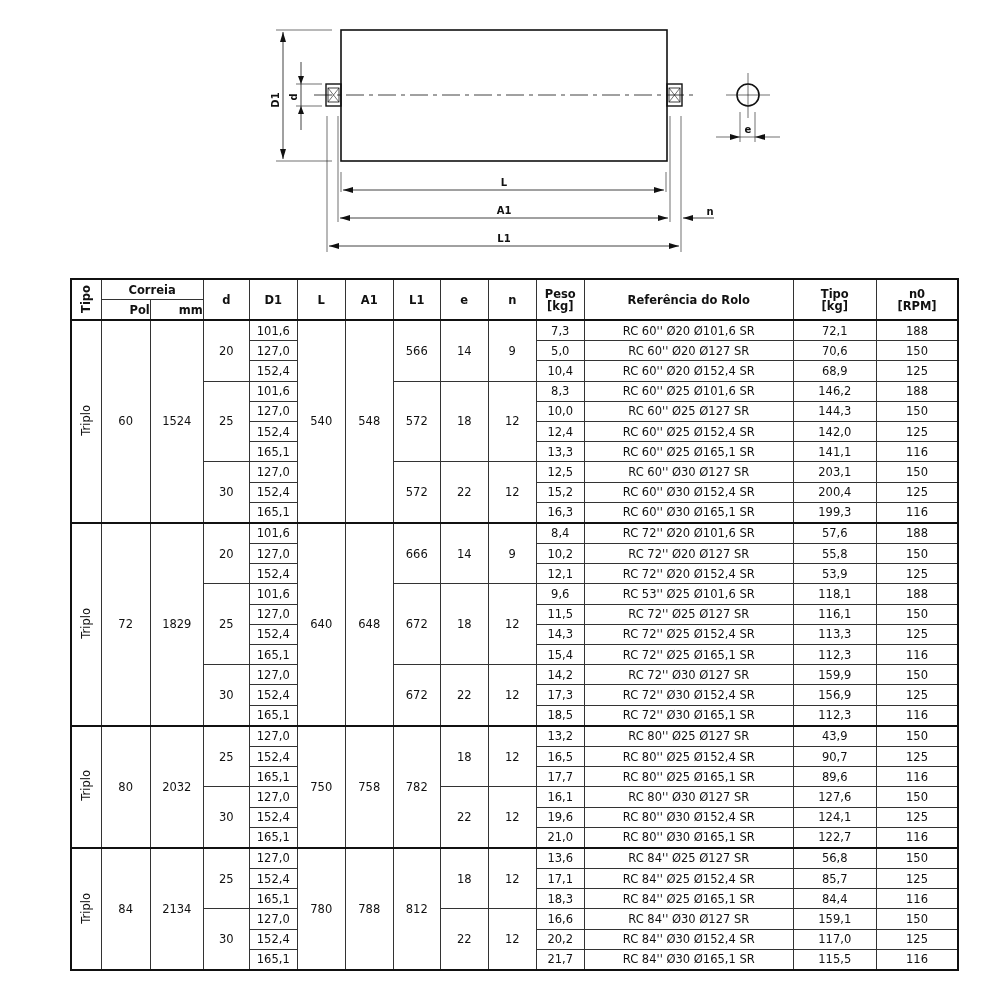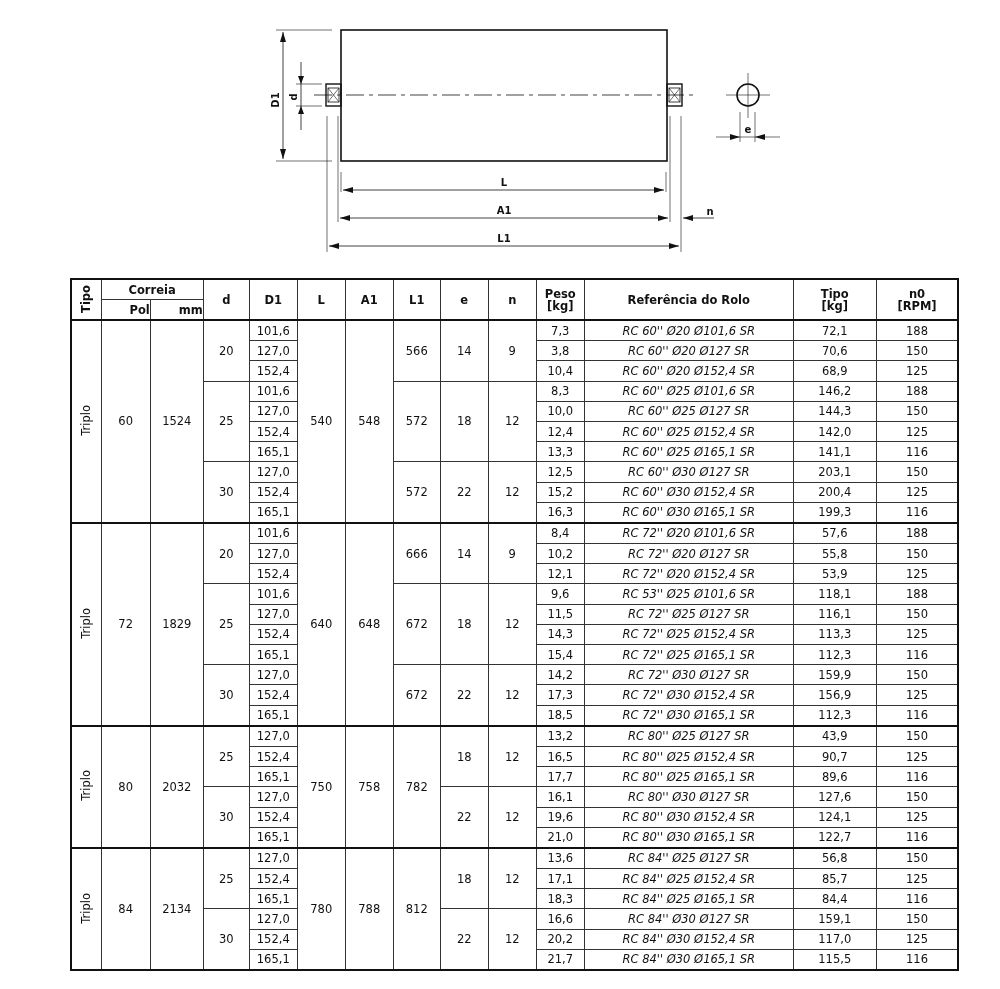--- a/index.html
+++ b/index.html
@@ -7,21 +7,21 @@
   #drawing{position:absolute;left:0;top:0;width:1000px;height:270px;}
   #drawing text{font-family:"DejaVu Sans",sans-serif;font-weight:bold;font-size:10px;fill:#111;}
   table.spec{position:absolute;left:70px;top:278px;border-collapse:collapse;table-layout:fixed;border:2px solid #111;}
   table.spec td, table.spec th{border:1px solid #333;padding:0;text-align:center;vertical-align:middle;font-size:11.5px;line-height:12px;overflow:hidden;white-space:nowrap;}
   table.spec th{font-weight:bold;font-size:11.5px;}
   table.spec tr.h1 th{height:19px;}
   table.spec tr.h2 th{height:19px;padding-left:28px;}
   table.spec tbody tr td{height:19.2px;}
   .vert{writing-mode:vertical-rl;transform:rotate(180deg);display:inline-block;}
   table.spec tbody.group{border-top:2px solid #111;}
-  td.ref{font-size:11.5px;font-style:italic;}
+  td.ref{font-size:11.5px;}
 </style>
 </head>
 <body>
 
 <svg id="drawing" viewBox="0 0 1000 270" xmlns="http://www.w3.org/2000/svg">
   <g stroke="#111" fill="none">
 
     <rect x="341" y="30" width="326" height="131" stroke-width="1.6"></rect>
 
     <rect x="326" y="84" width="15" height="22" stroke-width="1.4"></rect>
@@ -139,21 +139,21 @@
         <td rowspan="3">566</td>
         <td rowspan="3">14</td>
         <td rowspan="3">9</td>
         <td>7,3</td>
         <td class="ref">RC 60'' Ø20 Ø101,6 SR</td>
         <td>72,1</td>
         <td>188</td>
       </tr>
       <tr>
         <td>127,0</td>
-        <td>3,8</td>
+        <td>5,0</td>
         <td class="ref">RC 60'' Ø20 Ø127 SR</td>
         <td>70,6</td>
         <td>150</td>
       </tr>
       <tr>
         <td>152,4</td>
         <td>10,4</td>
         <td class="ref">RC 60'' Ø20 Ø152,4 SR</td>
         <td>68,9</td>
         <td>125</td>

